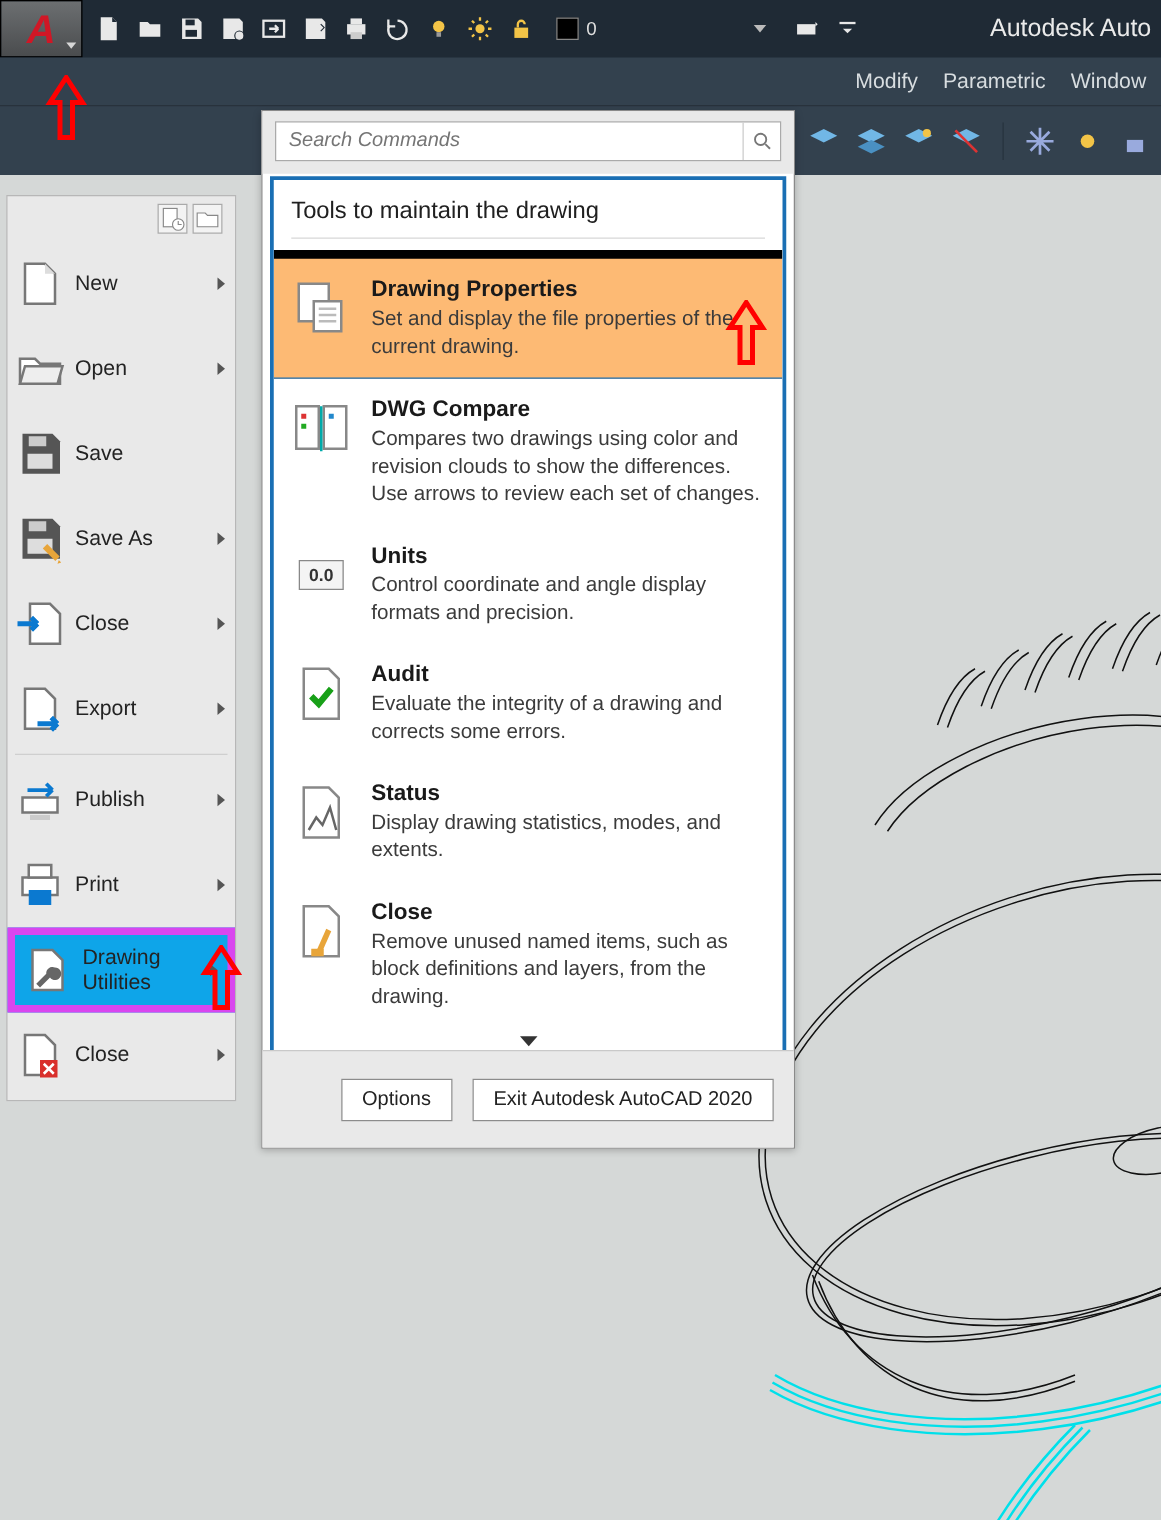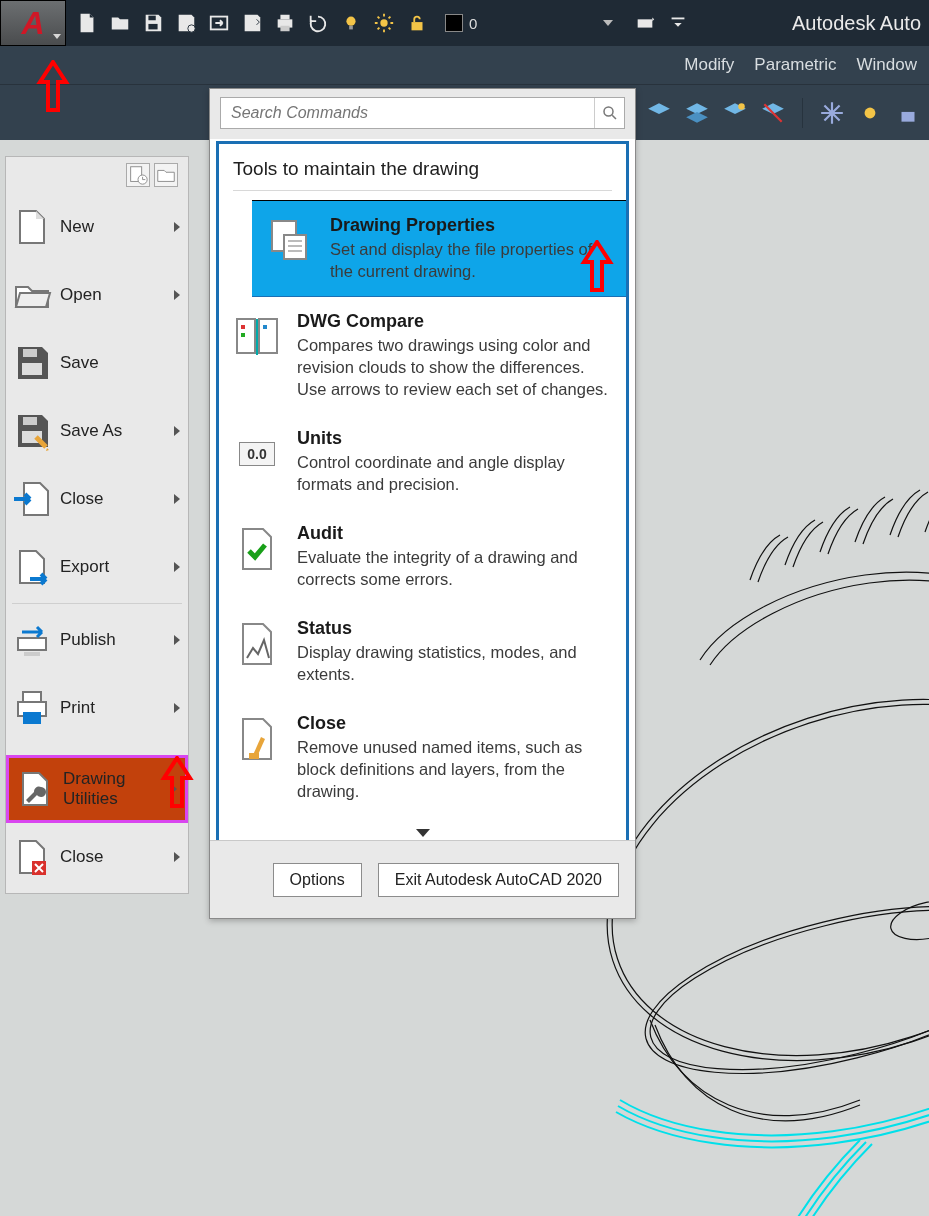--- a/index.html
+++ b/index.html
@@ -34,34 +34,34 @@
 
   
   .appmenu-left { position:absolute; left:5px; top:156px; width:184px; background:#e9e9e9; border:1px solid #b7b7b7; padding:2px 0; }
   .amL-top { display:flex; justify-content:flex-end; gap:4px; padding:4px 10px 6px; }
   .amL-top .tb { width:24px;height:24px;border:1px solid #aaa;background:#f3f3f3;display:flex;align-items:center;justify-content:center; }
   .amL-item { display:flex; align-items:center; height:68px; padding:0 8px 0 4px; position:relative; border-bottom:0px; }
   .amL-item .ic { width:44px;height:44px;display:flex;align-items:center;justify-content:center; }
   .amL-item .lbl { flex:1; font-size:17px; color:#232323; padding-left:6px; line-height:20px; }
   .amL-item .chev { width:0;height:0;border-top:5px solid transparent;border-bottom:5px solid transparent;border-left:6px solid #555; position:absolute; right:8px; top:50%; transform:translateY(-50%); }
   .amL-sep { height:1px; background:#cfcfcf; margin:2px 6px; }
-  .amL-item.selected { background:#c2410c; border:3px solid #d946ef;margin-top:13px; }
+  .amL-item.selected { background:#0ea5e9; border:6px solid #d946ef; }
 
   
   .appmenu-panel { position:absolute; left:209px; top:88px; width:427px; height:831px; background:#fff; border:1px solid #8a8a8a; box-shadow:0 2px 6px rgba(0,0,0,.25); }
   .search-wrap { padding:8px 10px 10px; background:#e9e9e9; }
   .search { width:100%; height:32px; border:1px solid #aaa; display:flex; align-items:center; background:#fff; }
   .search input { flex:1; border:0; outline:0; font-size:16px; font-style:italic; color:#777; padding:0 10px; background:transparent; }
   .search .sicon { width:30px; height:30px; display:flex; align-items:center; justify-content:center; border-left:1px solid #ccc; }
   .panel-inner { position:absolute; left:6px; right:6px; top:52px; bottom:74px; background:#fff; border:3px solid #1a6fb4; padding:0; overflow:hidden; }
   .panel-title { font-size:19px; font-weight:400; color:#202020; padding:14px 14px 10px; }
   .panel-hr { height:1px; background:#d8d8d8; margin:0 14px 6px; }
   .panel-items { position:absolute; left:0; right:0; top:56px; bottom:0; overflow:hidden; }
   .pItem { display:flex; padding:14px 12px; gap:14px; }
-  .pItem.highlight { background:#0ea5e9; border-top:1px solid #000000; border-bottom:1px solid #1a6fb4;margin-left:33px; }
+  .pItem.highlight { background:#fdba74; border-top:7px solid #000000; border-bottom:1px solid #1a6fb4; }
   .pItem .pic { width:52px; min-width:52px; height:52px; display:flex; align-items:center; justify-content:center; }
   .pItem .ptxt .pt-title { font-size:18px; font-weight:600; color:#1a1a1a; margin-bottom:2px; }
   .pItem .ptxt .pt-desc { font-size:16.5px; color:#3b3b3b; line-height:22px; }
   .units-box { width:36px;height:24px;border:1px solid #888;display:flex;align-items:center;justify-content:center;font-size:14px;font-weight:600;color:#333;background:#f4f4f4; }
   .panel-drop-arrow { position:absolute; left:50%; bottom:4px; transform:translateX(-50%); width:0;height:0;border-left:7px solid transparent;border-right:7px solid transparent;border-top:8px solid #333; }
 
   .panel-buttons { position:absolute; left:0; right:0; bottom:0; height:78px; background:#e9e9e9; display:flex; align-items:center; justify-content:flex-end; gap:16px; padding-right:16px; border-top:1px solid #c9c9c9; }
   .panel-buttons button { height:34px; padding:0 16px; font-size:16px; background:#fff; border:1px solid #8c8c8c; color:#222; cursor:pointer; }
 
   

